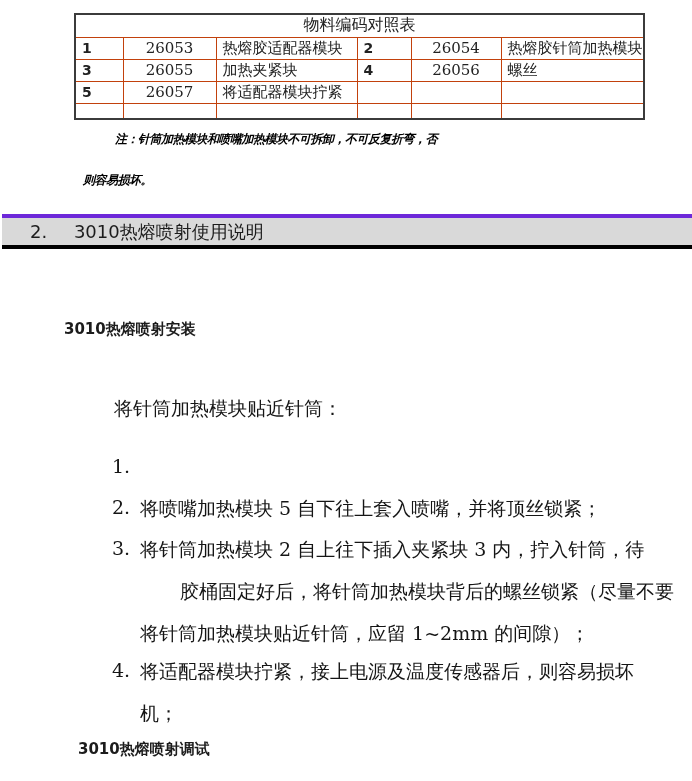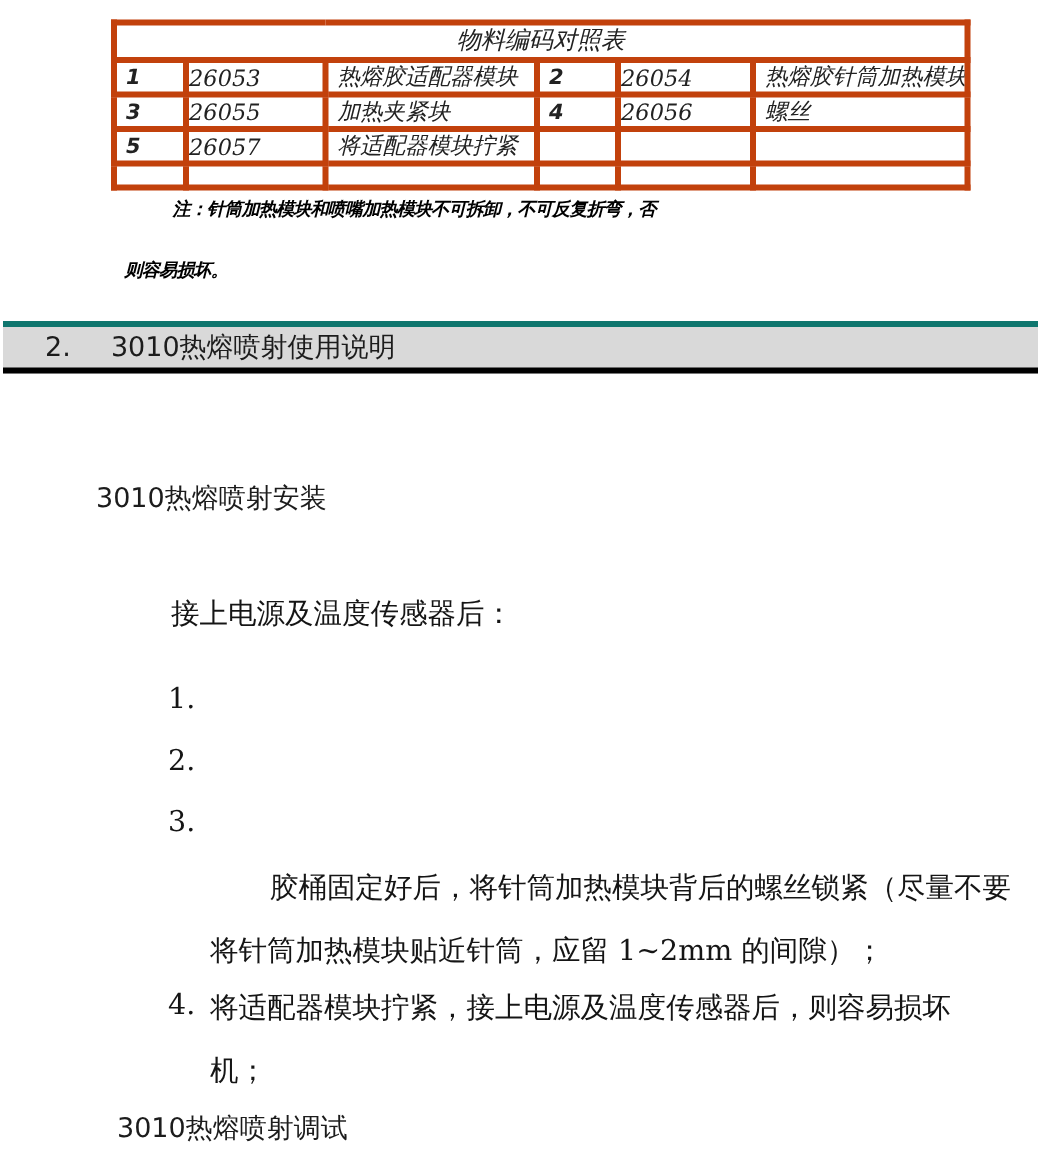--- a/index.html
+++ b/index.html
@@ -10,50 +10,50 @@
   }
 
   
   .doc-table {
     position:absolute; left:74px; top:13px; width:569px;
     border-collapse:collapse; table-layout:fixed;
     font-size:15px; color:#222;
     border:2px solid #3b3b3b;
   }
   .doc-table td {
-    border:4px solid #c2410c; height:22px; vertical-align:middle;
-    padding:0 2px 0 6px; overflow:hidden; white-space:nowrap;font-style:italic;
+    border:1px solid #c2410c; height:22px; vertical-align:middle;
+    padding:0 2px 0 6px; overflow:hidden; white-space:nowrap;
   }
   .doc-table td.title-cell { text-align:center; font-size:16px; height:23px; padding:0; }
   .doc-table td.num  { font-family:"DejaVu Sans", sans-serif; font-weight:600; font-size:14px; }
-  .doc-table td.code { text-align:left; padding:0; }
+  .doc-table td.code { text-align:center; padding:0; }
   .doc-table tr.empty-row td { height:16px; }
 
   
   .note-line {
     position:absolute; white-space:nowrap; color:#000;
     font-family:"DejaVu Serif", serif; font-weight:bold; font-style:italic;
     font-size:12px; letter-spacing:-0.5px;
   }
 
   
   .section-bar {
     position:absolute; left:2px; top:214px; width:690px;
-    background:#d9d9d9; border-top:4px solid #0f766e; border-bottom:4px solid #000;
+    background:#d9d9d9; border-top:4px solid #6d28d9; border-bottom:4px solid #000;
     height:35px; line-height:27px;
     font-family:"DejaVu Sans", sans-serif; font-size:18px; color:#1c1c1c;
     white-space:nowrap;
   }
   .section-bar .bar-num   { display:inline-block; margin-left:28px; }
   .section-bar .bar-title { display:inline-block; margin-left:21px; }
 
   
   .h-sans {
     position:absolute; white-space:nowrap;
-    font-family:"DejaVu Sans", sans-serif; font-size:18px; font-weight:400; color:#1c1c1c;
+    font-family:"DejaVu Sans", sans-serif; font-size:15px; font-weight:700; color:#1c1c1c;
   }
 
   
   .body-line {
     position:absolute; white-space:nowrap; font-size:19px; color:#151515;
     font-family:"DejaVu Serif", serif;
   }
   .step-num { position:absolute; white-space:nowrap; font-size:19px; color:#151515; }
 </style>
 </head>
@@ -112,27 +112,29 @@
   <div class="note-line" style="left:115px; top:131px;">注：针筒加热模块和喷嘴加热模块不可拆卸，不可反复折弯，否</div>
   <div class="note-line" style="left:83px;  top:172px;">则容易损坏。</div>
 
   <div class="section-bar">
     <span class="bar-num">2.</span>
     <span class="bar-title">3010热熔喷射使用说明</span>
   </div>
 
   <div class="h-sans" style="left:64px; top:320px;">3010热熔喷射安装</div>
 
-  <div class="body-line" style="left:114px; top:396px;">接上电源及温度传感器后：</div>
+  <div class="body-line" style="left:114px; top:396px;">将针筒加热模块贴近针筒：</div>
 
   <div class="step-num" style="left:112px; top:455px;">1.</div>
 
   <div class="step-num" style="left:112px; top:496px;">2.</div>
+  <div class="body-line" style="left:140px; top:496px;">将喷嘴加热模块 5 自下往上套入喷嘴，并将顶丝锁紧；</div>
 
   <div class="step-num" style="left:112px; top:537px;">3.</div>
+  <div class="body-line" style="left:140px; top:537px;">将针筒加热模块 2 自上往下插入夹紧块 3 内，拧入针筒，待</div>
   <div class="body-line" style="left:140px; top:579px;margin-left:40px;">胶桶固定好后，将针筒加热模块背后的螺丝锁紧（尽量不要</div>
   <div class="body-line" style="left:140px; top:621px;">将针筒加热模块贴近针筒，应留 1~2mm 的间隙）；</div>
 
   <div class="step-num" style="left:112px; top:659px;">4.</div>
   <div class="body-line" style="left:140px; top:659px;">将适配器模块拧紧，接上电源及温度传感器后，则容易损坏</div>
   <div class="body-line" style="left:140px; top:701px;">机；</div>
 
   <div class="h-sans" style="left:78px; top:696px;margin-top:44px;">3010热熔喷射调试</div>
 
 </div>

